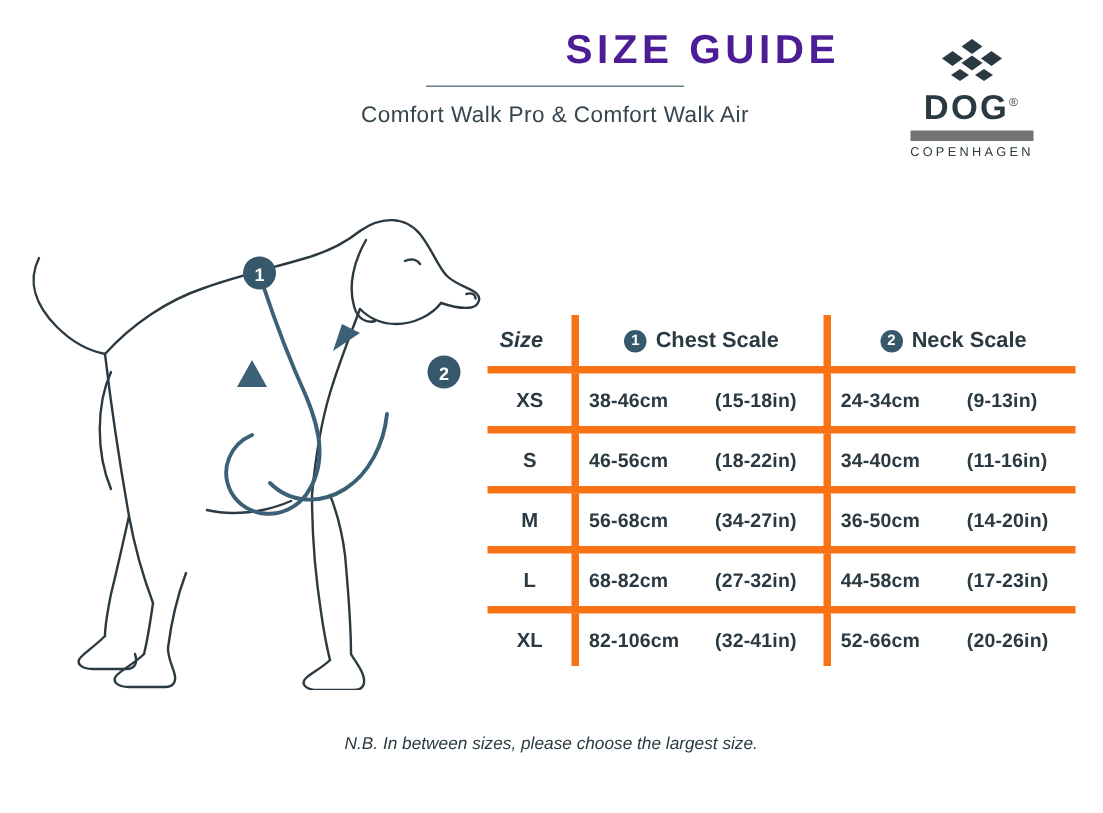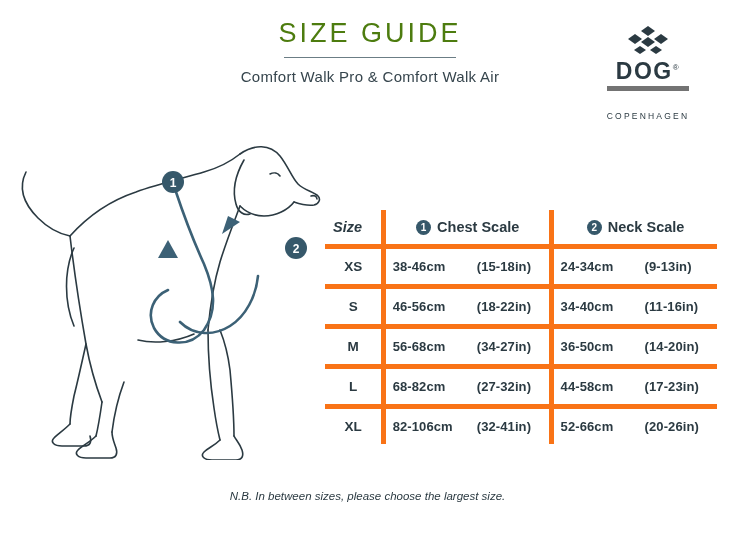--- a/index.html
+++ b/index.html
@@ -32,23 +32,24 @@
   .title-block {
     position: absolute;
     left: 180px;
     top: 0;
     width: 380px;
     text-align: center;
   }
   .title {
     font-size: 27px;
     letter-spacing: 3px;
-    color: #4d7c0f;
-    font-weight: 400;
+    color: #4c1d95;
+    font-weight: 700;
     padding-bottom: 6px;
+    text-align: right;
   }
   .title-rule {
     width: 172px;
     height: 1px;
     background: #6b7d85;
     margin: 2px auto 10px auto;
   }
   .subtitle {
     font-size: 15px;
     color: #36454d;
@@ -81,22 +82,22 @@
   .brand-reg {
     font-size: 8px;
     vertical-align: super;
     font-weight: 400;
   }
   .brand-sub {
     font-size: 8.5px;
     letter-spacing: 2.2px;
     color: #2b3a42;
     margin-top: 3px;
-    border-top: 5px solid #737373;
-    padding-top: 20px;
+    border-top: 7px solid #737373;
+    padding-top: 2px;
     display: inline-block;
   }
 
   
   .illustration {
     position: absolute;
     left: 8px;
     top: 130px;
     width: 320px;
     height: 330px;

